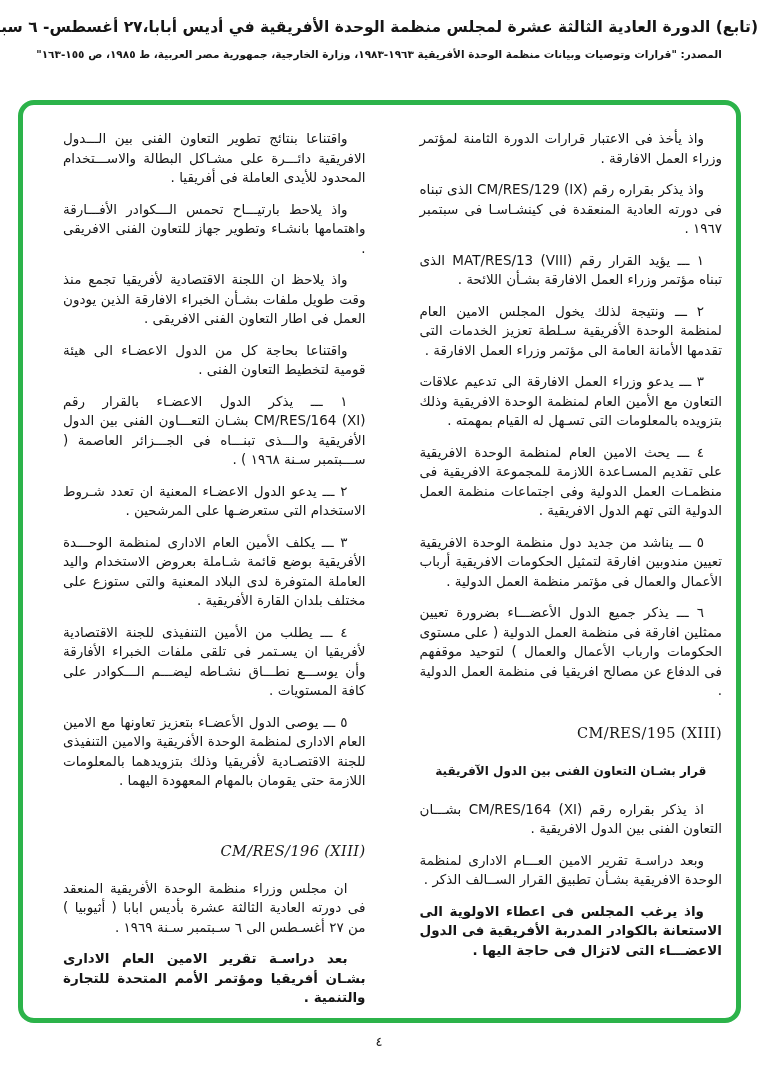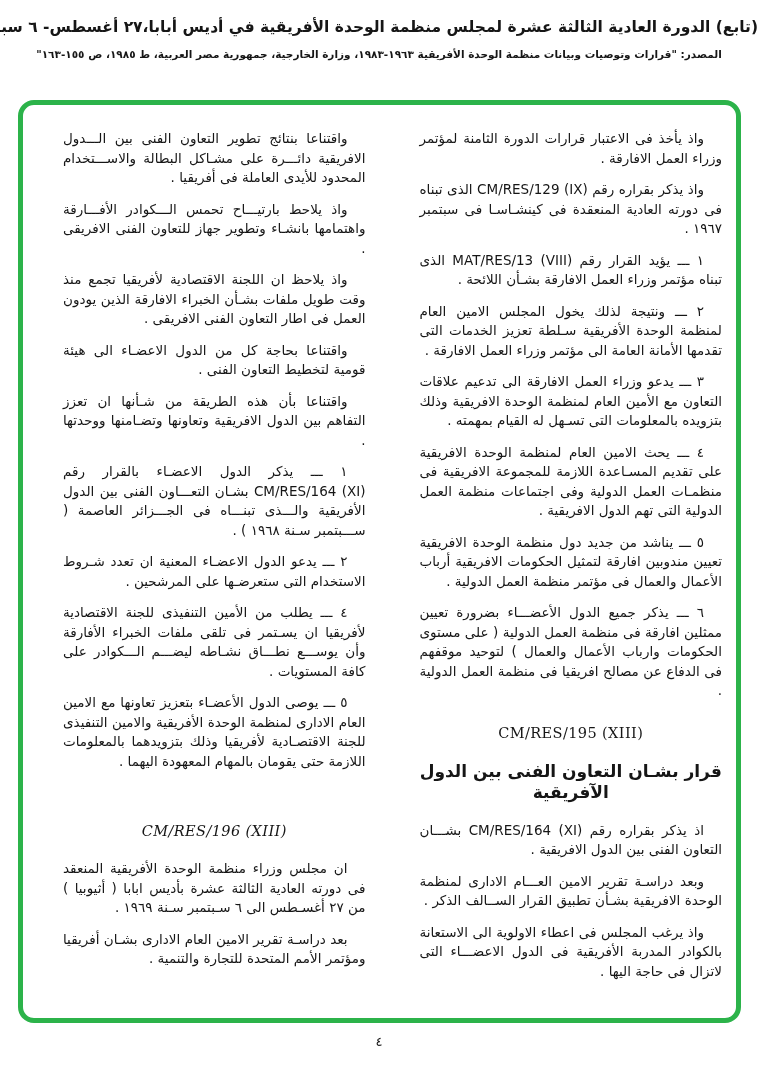--- a/index.html
+++ b/index.html
@@ -60,34 +60,34 @@
     margin-left: 28px;
   }
   
   .para {
     font-size: 13.5px;
     line-height: 19.5px;
     text-align: justify;
     text-indent: 18px;
     margin: 0 0 12px 0;
   }
-  .para.bold { font-weight: normal; }
+  .para.bold { font-weight: bold; }
   .res-code {
     direction: ltr;
-    text-align: center;
+    text-align: right;
     font-family: "DejaVu Serif", serif;
     font-size: 14.5px;
     letter-spacing: 0.4px;
     margin: 24px 0 20px 0;
   }
   .res-code.gap-lg { margin-top: 52px; font-style: italic; }
   .res-heading {
     font-weight: bold;
     text-align: center;
-    font-size: 17px;
+    font-size: 12px;
     line-height: 21px;
     margin: 0 0 18px 0;
     text-indent: 0;
   }
   .res-heading.narrow {
     max-width: 240px;
     margin-left: auto;
     margin-right: auto;
   }
   
@@ -126,23 +126,23 @@
       <p class="para">اذ يذكر بقراره رقم CM/RES/164 (XI) بشـــان التعاون الفنى بين الدول الافريقية .</p>
       <p class="para">وبعد دراسـة تقرير الامين العـــام الادارى لمنظمة الوحدة الافريقية بشـأن تطبيق القرار الســالف الذكر .</p>
       <p class="para bold">واذ يرغب المجلس فى اعطاء الاولوية الى الاستعانة بالكوادر المدربة الأفريقية فى الدول الاعضـــاء التى لاتزال فى حاجة اليها .</p>
     </div>
 
     <div class="col">
       <p class="para">واقتناعا بنتائج تطوير التعاون الفنى بين الـــدول الافريقية دائـــرة على مشـاكل البطالة والاســـتخدام المحدود للأيدى العاملة فى أفريقيا .</p>
       <p class="para">واذ يلاحط بارتيـــاح تحمس الـــكوادر الأفـــارقة واهتمامها بانشـاء وتطوير جهاز للتعاون الفنى الافريقى .</p>
       <p class="para">واذ يلاحظ ان اللجنة الاقتصادية لأفريقيا تجمع منذ وقت طويل ملفات بشـأن الخبراء الافارقة الذين يودون العمل فى اطار التعاون الفنى الافريقى .</p>
       <p class="para">واقتناعا بحاجة كل من الدول الاعضـاء الى هيئة قومية لتخطيط التعاون الفنى .</p>
-      <p class="para">واقتناعا بأن هذه الطريقة من شـأنها ان تعزز التفاهم بين الدول الافريقية وتعاونها وتضـامنها ووحدتها .</p>
       <p class="para">١ ـــ يذكر الدول الاعضـاء بالقرار رقم CM/RES/164 (XI) بشـان التعـــاون الفنى بين الدول الأفريقية والـــذى تبنـــاه فى الجـــزائر العاصمة ( ســـبتمبر سـنة ١٩٦٨ ) .</p>
       <p class="para">٢ ـــ يدعو الدول الاعضـاء المعنية ان تعدد شـروط الاستخدام التى ستعرضـها على المرشحين .</p>
+      <p class="para">٣ ـــ يكلف الأمين العام الادارى لمنظمة الوحـــدة الأفريقية بوضع قائمة شـاملة بعروض الاستخدام واليد العاملة المتوفرة لدى البلاد المعنية والتى ستوزع على مختلف بلدان القارة الأفريقية .</p>
       <p class="para">٤ ـــ يطلب من الأمين التنفيذى للجنة الاقتصادية لأفريقيا ان يسـتمر فى تلقى ملفات الخبراء الأفارقة وأن يوســـع نطـــاق نشـاطه ليضـــم الـــكوادر على كافة المستويات .</p>
       <p class="para">٥ ـــ يوصى الدول الأعضـاء بتعزيز تعاونها مع الامين العام الادارى لمنظمة الوحدة الأفريقية والامين التنفيذى للجنة الاقتصـادية لأفريقيا وذلك بتزويدهما بالمعلومات اللازمة حتى يقومان بالمهام المعهودة اليهما .</p>
       <div class="res-code gap-lg">CM/RES/196 (XIII)</div>
       <p class="para">ان مجلس وزراء منظمة الوحدة الأفريقية المنعقد فى دورته العادية الثالثة عشرة بأديس ابابا ( أثيوبيا ) من ٢٧ أغسـطس الى ٦ سـبتمبر سـنة ١٩٦٩ .</p>
       <p class="para bold">بعد دراسـة تقرير الامين العام الادارى بشـان أفريقيا ومؤتمر الأمم المتحدة للتجارة والتنمية .</p>
     </div>
 
   </div>
 </div>
 

